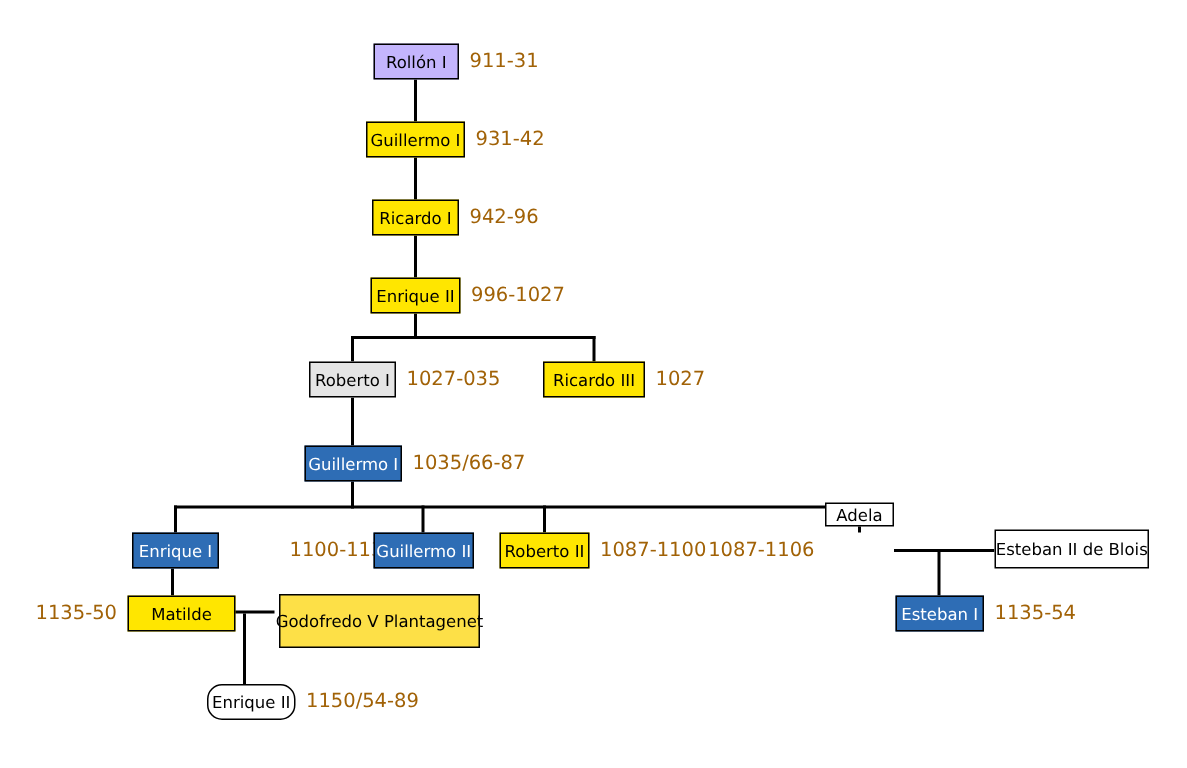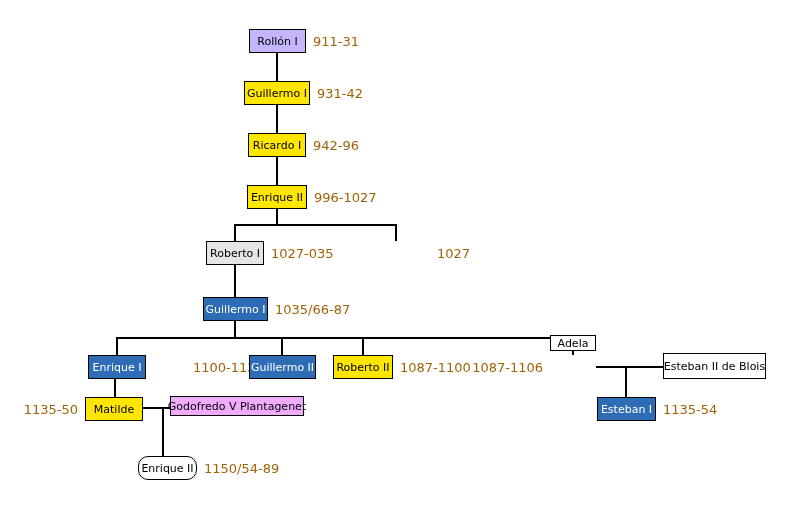--- a/index.html
+++ b/index.html
@@ -65,31 +65,32 @@
     <div class="node" style="left: 249px; top: 29px; width: 57px; height: 24px; background: #c4b5fd; border-color: rgb(0, 0, 0); color: rgb(0, 0, 0);">Rollón I</div>
     <div class="date" style="top: 41px; left: 313px;">911-31</div>
     <div class="node" style="left: 244px; top: 81px; width: 66px; height: 24px; background: rgb(255, 230, 0); border-color: rgb(0, 0, 0); color: rgb(0, 0, 0);">Guillermo I</div>
     <div class="date" style="top: 93px; left: 317px;">931-42</div>
     <div class="node" style="left: 248px; top: 133px; width: 58px; height: 24px; background: rgb(255, 230, 0); border-color: rgb(0, 0, 0); color: rgb(0, 0, 0);">Ricardo I</div>
     <div class="date" style="top: 145px; left: 313px;">942-96</div>
     <div class="node" style="left: 247px; top: 185px; width: 60px; height: 24px; background: rgb(255, 230, 0); border-color: rgb(0, 0, 0); color: rgb(0, 0, 0);">Enrique II</div>
     <div class="date" style="top: 197px; left: 314px;">996-1027</div>
     <div class="node" style="left: 206px; top: 241px; width: 58px; height: 24px; background: #e5e5e5; border-color: rgb(0, 0, 0); color: rgb(0, 0, 0);">Roberto I</div>
     <div class="date" style="top: 253px; left: 271px;">1027-035</div>
+    <div class="node" style="left: 362px; top: 241px; width: 68px; height: 24px; background: rgb(255, 230, 0); border-color: rgb(0, 0, 0); color: rgb(0, 0, 0);">Ricardo III</div>
     <div class="date" style="top: 253px; left: 437px;">1027</div>
     <div class="node" style="left: 203px; top: 297px; width: 65px; height: 24px; background: rgb(46, 109, 181); border-color: rgb(0, 0, 0); color: rgb(255, 255, 255);">Guillermo I</div>
     <div class="date" style="top: 309px; left: 275px;">1035/66-87</div>
     <div class="node" style="left: 88px; top: 355px; width: 58px; height: 24px; background: rgb(46, 109, 181); border-color: rgb(0, 0, 0); color: rgb(255, 255, 255); text-align: center;">Enrique I</div>
     <div class="date" style="top: 367px; left: 153px; margin-left: 40px;">1100-1135</div>
     <div class="node" style="left: 249px; top: 355px; width: 67px; height: 24px; background: rgb(46, 109, 181); border-color: rgb(0, 0, 0); color: rgb(255, 255, 255);">Guillermo II</div>
     <div class="node" style="left: 333px; top: 355px; width: 60px; height: 24px; background: rgb(255, 230, 0); border-color: rgb(0, 0, 0); color: rgb(0, 0, 0);">Roberto II</div>
     <div class="date" style="top: 367px; left: 400px;">1087-1100</div>
     <div class="node" style="left: 550px; top: 335px; width: 46px; height: 16px; background: rgb(255, 255, 255); border-color: rgb(0, 0, 0); color: rgb(0, 0, 0);">Adela</div>
     <div class="date" style="top: 367px; right: 248px;">1087-1106</div>
     <div class="node" style="left: 663px; top: 353px; width: 103px; height: 26px; background: rgb(255, 255, 255); border-color: rgb(0, 0, 0); color: rgb(0, 0, 0);">Esteban II de Blois</div>
-    <div class="node" style="left: 85px; top: 397px; width: 58px; height: 24px; background: rgb(255, 230, 0); border-color: rgb(0, 0, 0); color: rgb(0, 0, 0);">Matilde</div>
+    <div class="node" style="left: 85px; top: 397px; width: 72px; height: 24px; background: rgb(255, 230, 0); border-color: rgb(0, 0, 0); color: rgb(0, 0, 0);">Matilde</div>
     <div class="date" style="top: 409px; right: 713px;">1135-50</div>
-    <div class="node" style="left: 170px; top: 396px; width: 134px; height: 20px; background: #f0abfc; border-color: rgb(0, 0, 0); color: rgb(0, 0, 0);">Godofredo V Plantagenet</div>
+    <div class="node" style="left: 186px; top: 396px; width: 134px; height: 36px; background: #fde047; border-color: rgb(0, 0, 0); color: rgb(0, 0, 0);">Godofredo V Plantagenet</div>
     <div class="node" style="left: 597px; top: 397px; width: 59px; height: 24px; background: rgb(46, 109, 181); border-color: rgb(0, 0, 0); color: rgb(255, 255, 255);">Esteban I</div>
     <div class="date" style="top: 409px; left: 663px;">1135-54</div>
     <div class="node" style="left: 138px; top: 456px; width: 59px; height: 24px; background: rgb(255, 255, 255); border-color: rgb(0, 0, 0); color: rgb(0, 0, 0); border-radius: 10px;">Enrique II</div>
     <div class="date" style="top: 468px; left: 204px;">1150/54-89</div>
   </div>
 
 </body></html>

